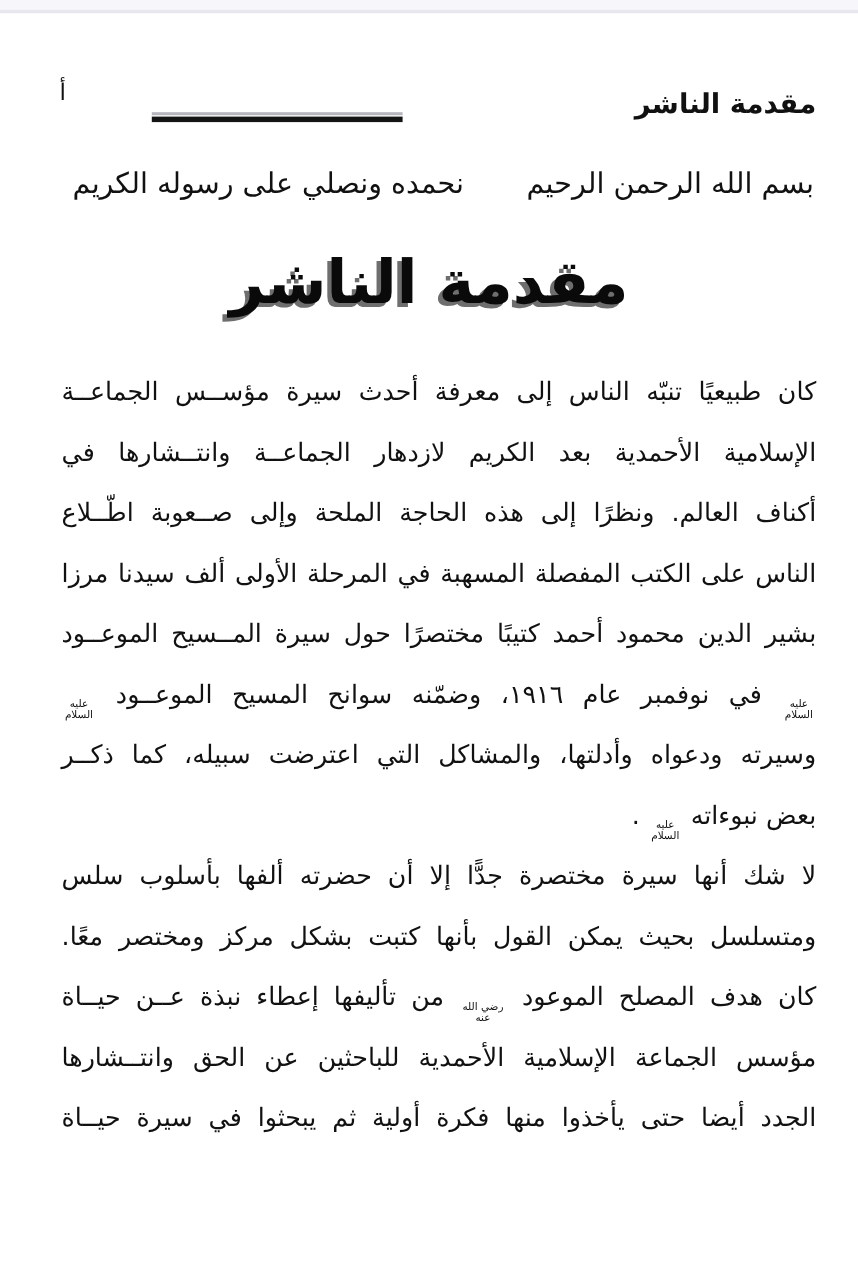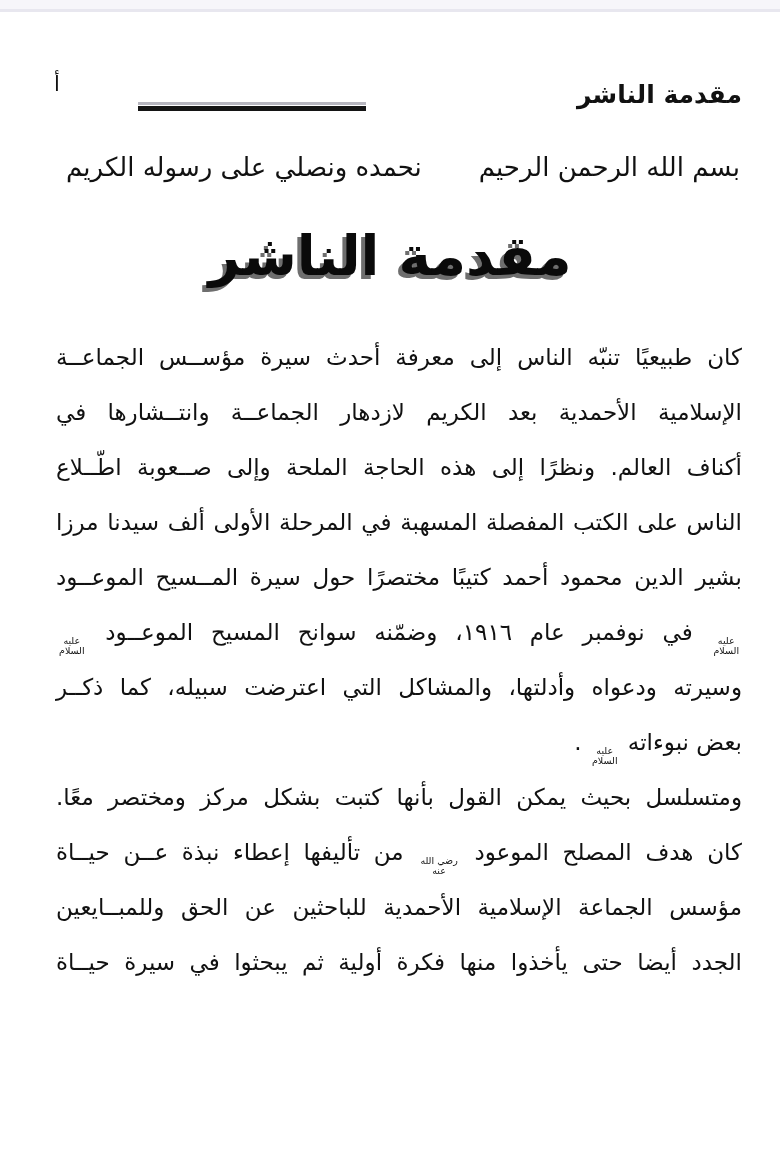--- a/index.html
+++ b/index.html
@@ -92,22 +92,23 @@
           <span>السلام</span>
         </span> <span>في نوفمبر عام ١٩١٦، وضمّنه سوانح المسيح الموعــود</span> <span class="hon">
           <span>عليه</span>
           <span>السلام</span>
         </span></div>
       <div class="line"><span>وسيرته ودعواه وأدلتها، والمشاكل التي اعترضت سبيله، كما ذكــر</span></div>
       <div class="line last"><span>بعض نبوءاته</span> <span class="hon">
           <span>عليه</span>
           <span>السلام</span>
         </span> <span>.</span></div>
+      <div class="line"><span>لا شك أنها سيرة مختصرة جدًّا إلا أن حضرته ألفها بأسلوب سلس</span></div>
       <div class="line"><span>ومتسلسل بحيث يمكن القول بأنها كتبت بشكل مركز ومختصر معًا.</span></div>
       <div class="line"><span>كان هدف المصلح الموعود</span> <span class="hon">
           <span>رضي الله</span>
           <span>عنه</span>
         </span> <span>من تأليفها إعطاء نبذة عــن حيــاة</span></div>
-      <div class="line"><span>مؤسس الجماعة الإسلامية الأحمدية للباحثين عن الحق وللمبــايعين</span></div>
+      <div class="line"><span>مؤسس الجماعة الإسلامية الأحمدية للباحثين عن الحق وانتــشارها</span></div>
       <div class="line"><span>الجدد أيضا حتى يأخذوا منها فكرة أولية ثم يبحثوا في سيرة حيــاة</span></div>
     </div>
 
 </div>
 
 </body></html>

